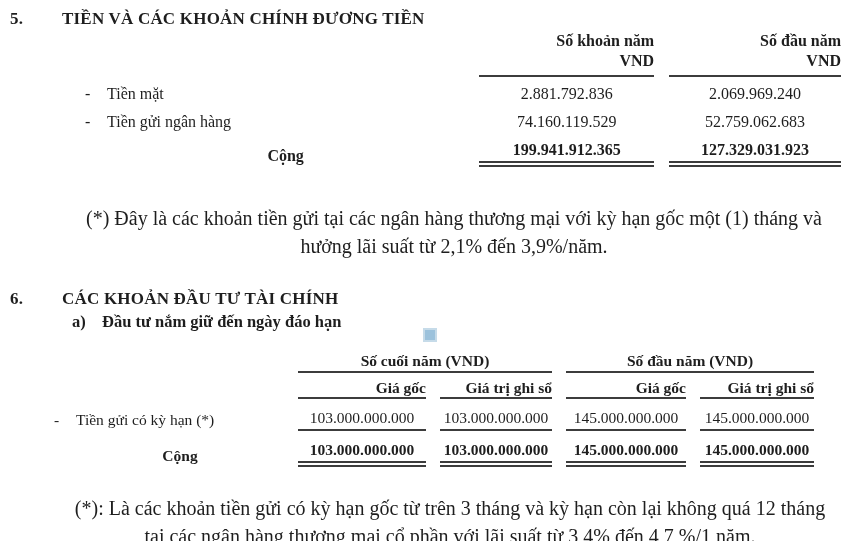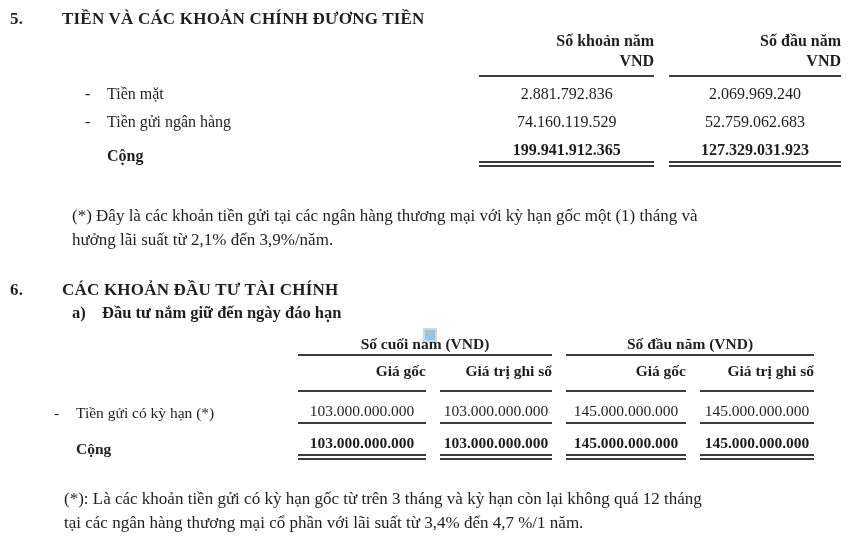--- a/index.html
+++ b/index.html
@@ -22,41 +22,41 @@
   .t1{border-spacing:15px 0;margin-left:70px;font-size:16px;margin-top:2px;}
   .t1 .c-lbl{width:380px;}
   .t1 .c-end{width:175px;}
   .t1 .c-beg{width:172px;}
   .hb{vertical-align:bottom;text-align:right;font-weight:bold;
       border-bottom:2px solid #3c3c3c;padding-bottom:3px;line-height:1.28;font-size:16px;}
   .num{text-align:center;vertical-align:bottom;height:26px;padding-bottom:2px;
        font-variant-numeric:tabular-nums;}
   .lbl{vertical-align:bottom;height:26px;padding-bottom:2px;}
   .dash{display:inline-block;width:22px;}
-  .indent{padding-left:22px;}
+  .indent{padding-left:22px;text-align:center;}
   .ul{border-bottom:2px solid #3c3c3c;}
   .dul{border-bottom:6px double #3c3c3c;}
   .total td{font-weight:bold;}
 
   
-  .footnote{font-size:17px;line-height:1.42;}
+  .footnote{font-size:20px;line-height:1.42;text-align:center;}
   #footnote5{margin:37px 20px 0 72px;}
   #footnote6{margin:27px 20px 0 64px;}
 
   
-  .t2{border-spacing:14px 0;margin-left:40px;margin-top:12px;font-size:15.5px;}
+  .t2{border-spacing:14px 0;margin-left:40px;margin-top:20px;font-size:15.5px;}
   .t2 .c-lbl{width:230px;}
   .t2 .c1{width:128px;}
   .t2 .c2{width:112px;}
   .t2 .c3{width:120px;}
   .t2 .c4{width:114px;}
   .gh{text-align:center;font-weight:bold;border-bottom:2px solid #3c3c3c;
       vertical-align:bottom;padding-bottom:1px;font-size:15.5px;}
   .sh{text-align:right;font-weight:bold;border-bottom:2px solid #3c3c3c;
-      vertical-align:bottom;height:24px;padding-bottom:10px;font-size:15.5px;}
+      vertical-align:bottom;height:24px;padding-bottom:0;font-size:15.5px;}
   .t2 .num{height:28px;}
   .t2 .lbl{height:28px;}
 
   
   #marker{position:absolute;left:423px;top:328px;width:14px;height:14px;
           box-sizing:border-box;border:2px solid #c6dbe9;}
 </style>
 </head>
 <body>
 

